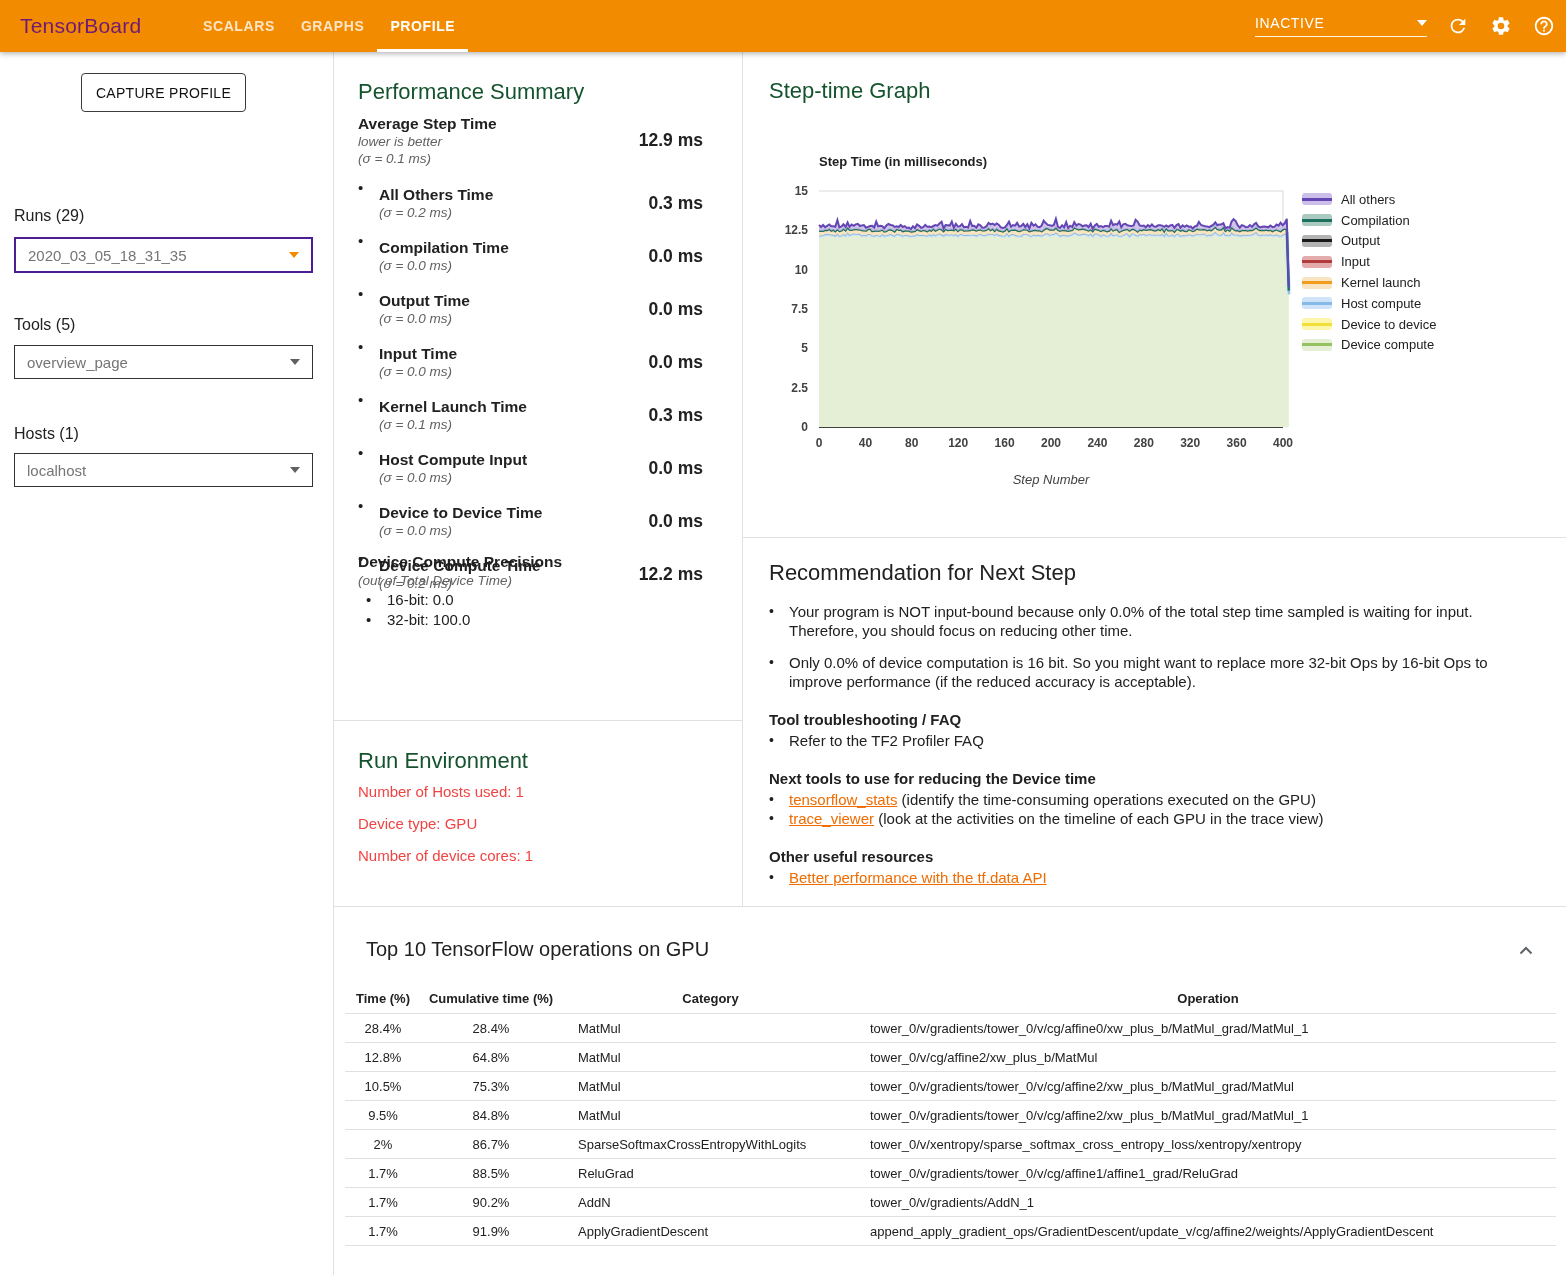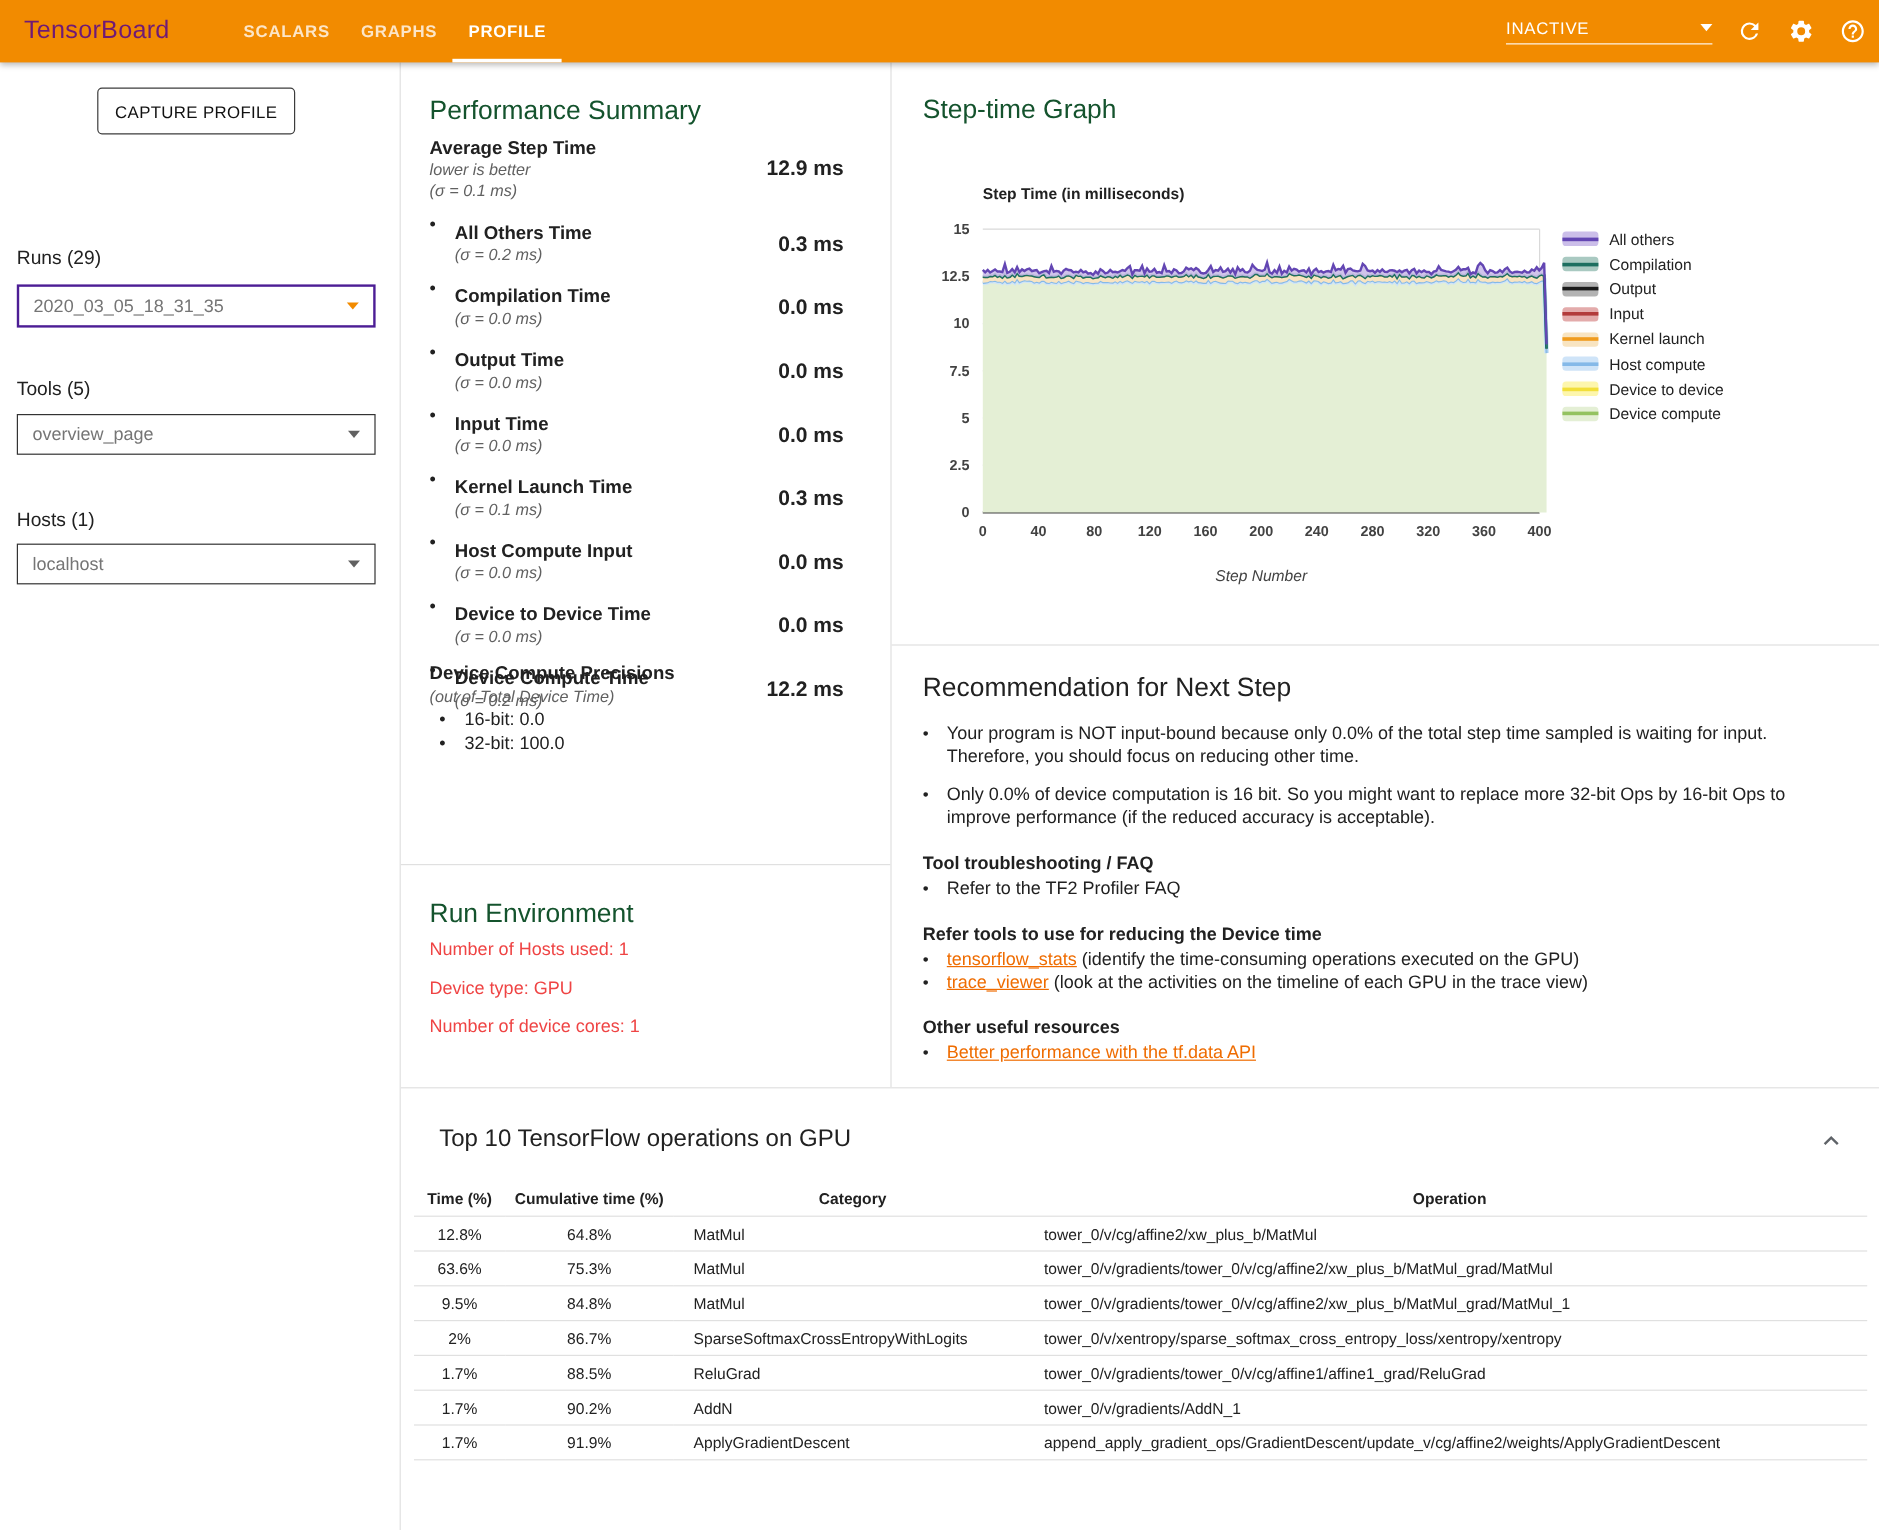--- a/index.html
+++ b/index.html
@@ -349,21 +349,21 @@
       </ul>
     <div id="rec-groups">
         <div class="rec-group">
           <h3>Tool troubleshooting / FAQ</h3>
           <div class="gi">
             <span class="rb">•</span>
             <span>Refer to the TF2 Profiler FAQ</span>
           </div>
         </div>
         <div class="rec-group">
-          <h3>Refer tools to use for reducing the Device time</h3>
+          <h3>Next tools to use for reducing the Device time</h3>
           <div class="gi">
             <span class="rb">•</span>
             <span><a class="orange-link">tensorflow_stats</a> (identify the time-consuming operations executed on the GPU)</span>
           </div>
           <div class="gi">
             <span class="rb">•</span>
             <span><a class="orange-link">trace_viewer</a> (look at the activities on the timeline of each GPU in the trace view)</span>
           </div>
         </div>
         <div class="rec-group">
@@ -392,27 +392,33 @@
     <thead>
         <tr id="ops-head">
           <th>Time (%)</th>
           <th>Cumulative time (%)</th>
           <th>Category</th>
           <th>Operation</th>
         </tr>
       </thead>
     <tbody id="ops-body">
         <tr>
+          <td class="c">28.4%</td>
+          <td class="c">28.4%</td>
+          <td class="cat">MatMul</td>
+          <td class="op">tower_0/v/gradients/tower_0/v/cg/affine0/xw_plus_b/MatMul_grad/MatMul_1</td>
+        </tr>
+        <tr>
           <td class="c">12.8%</td>
           <td class="c">64.8%</td>
           <td class="cat">MatMul</td>
           <td class="op">tower_0/v/cg/affine2/xw_plus_b/MatMul</td>
         </tr>
         <tr>
-          <td class="c">63.6%</td>
+          <td class="c">10.5%</td>
           <td class="c">75.3%</td>
           <td class="cat">MatMul</td>
           <td class="op">tower_0/v/gradients/tower_0/v/cg/affine2/xw_plus_b/MatMul_grad/MatMul</td>
         </tr>
         <tr>
           <td class="c">9.5%</td>
           <td class="c">84.8%</td>
           <td class="cat">MatMul</td>
           <td class="op">tower_0/v/gradients/tower_0/v/cg/affine2/xw_plus_b/MatMul_grad/MatMul_1</td>
         </tr>

